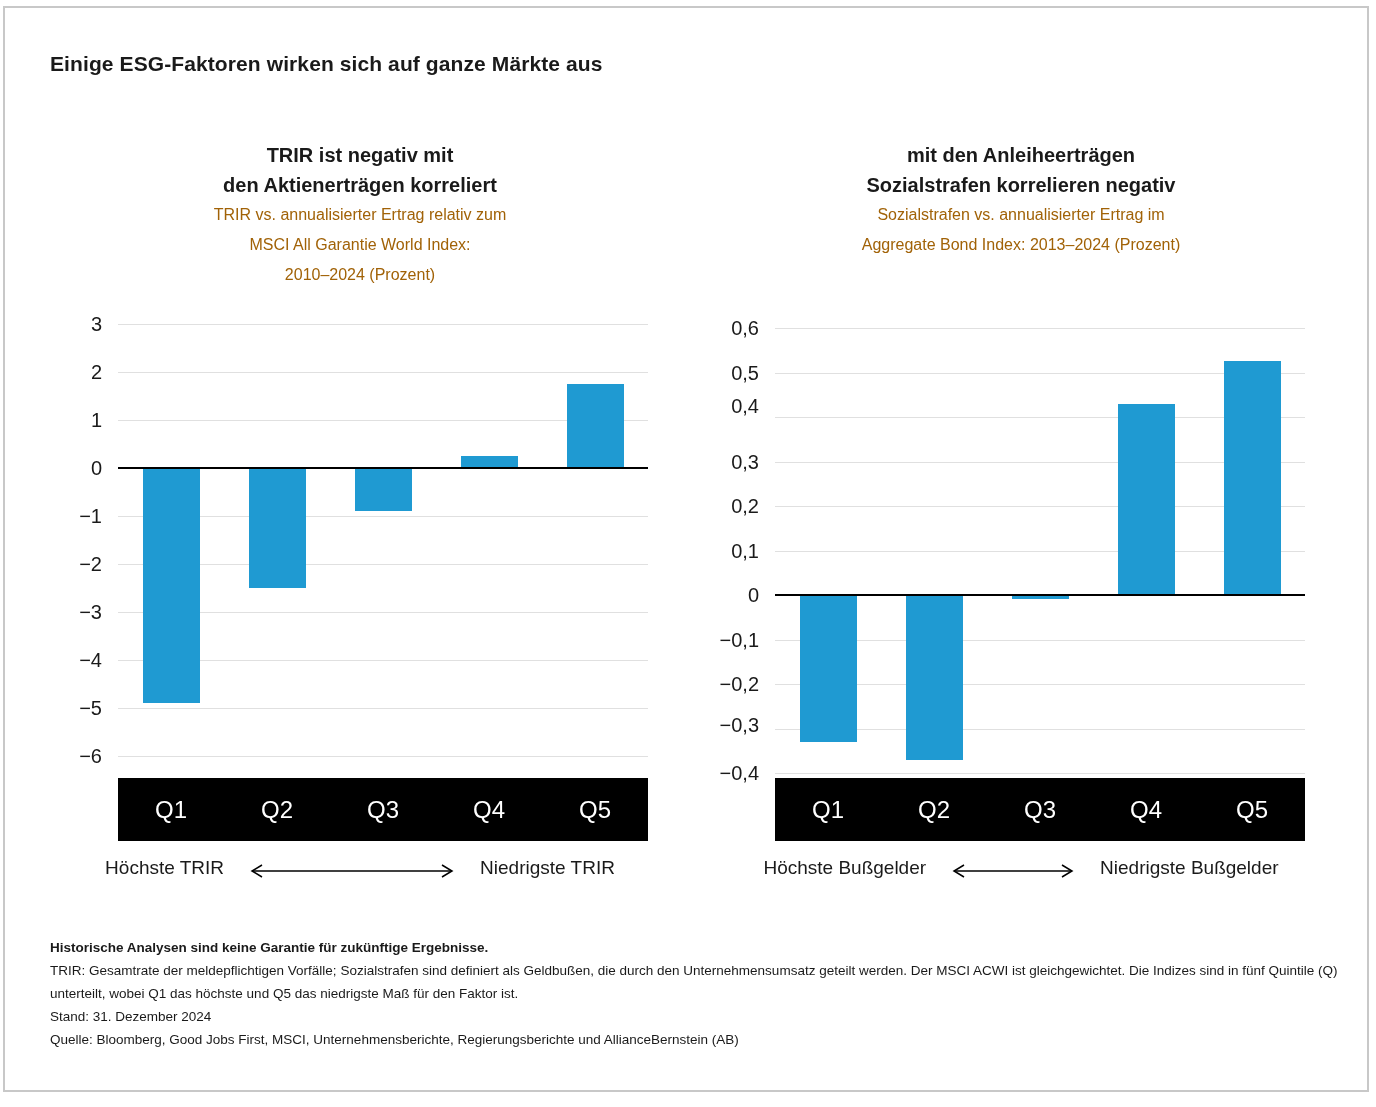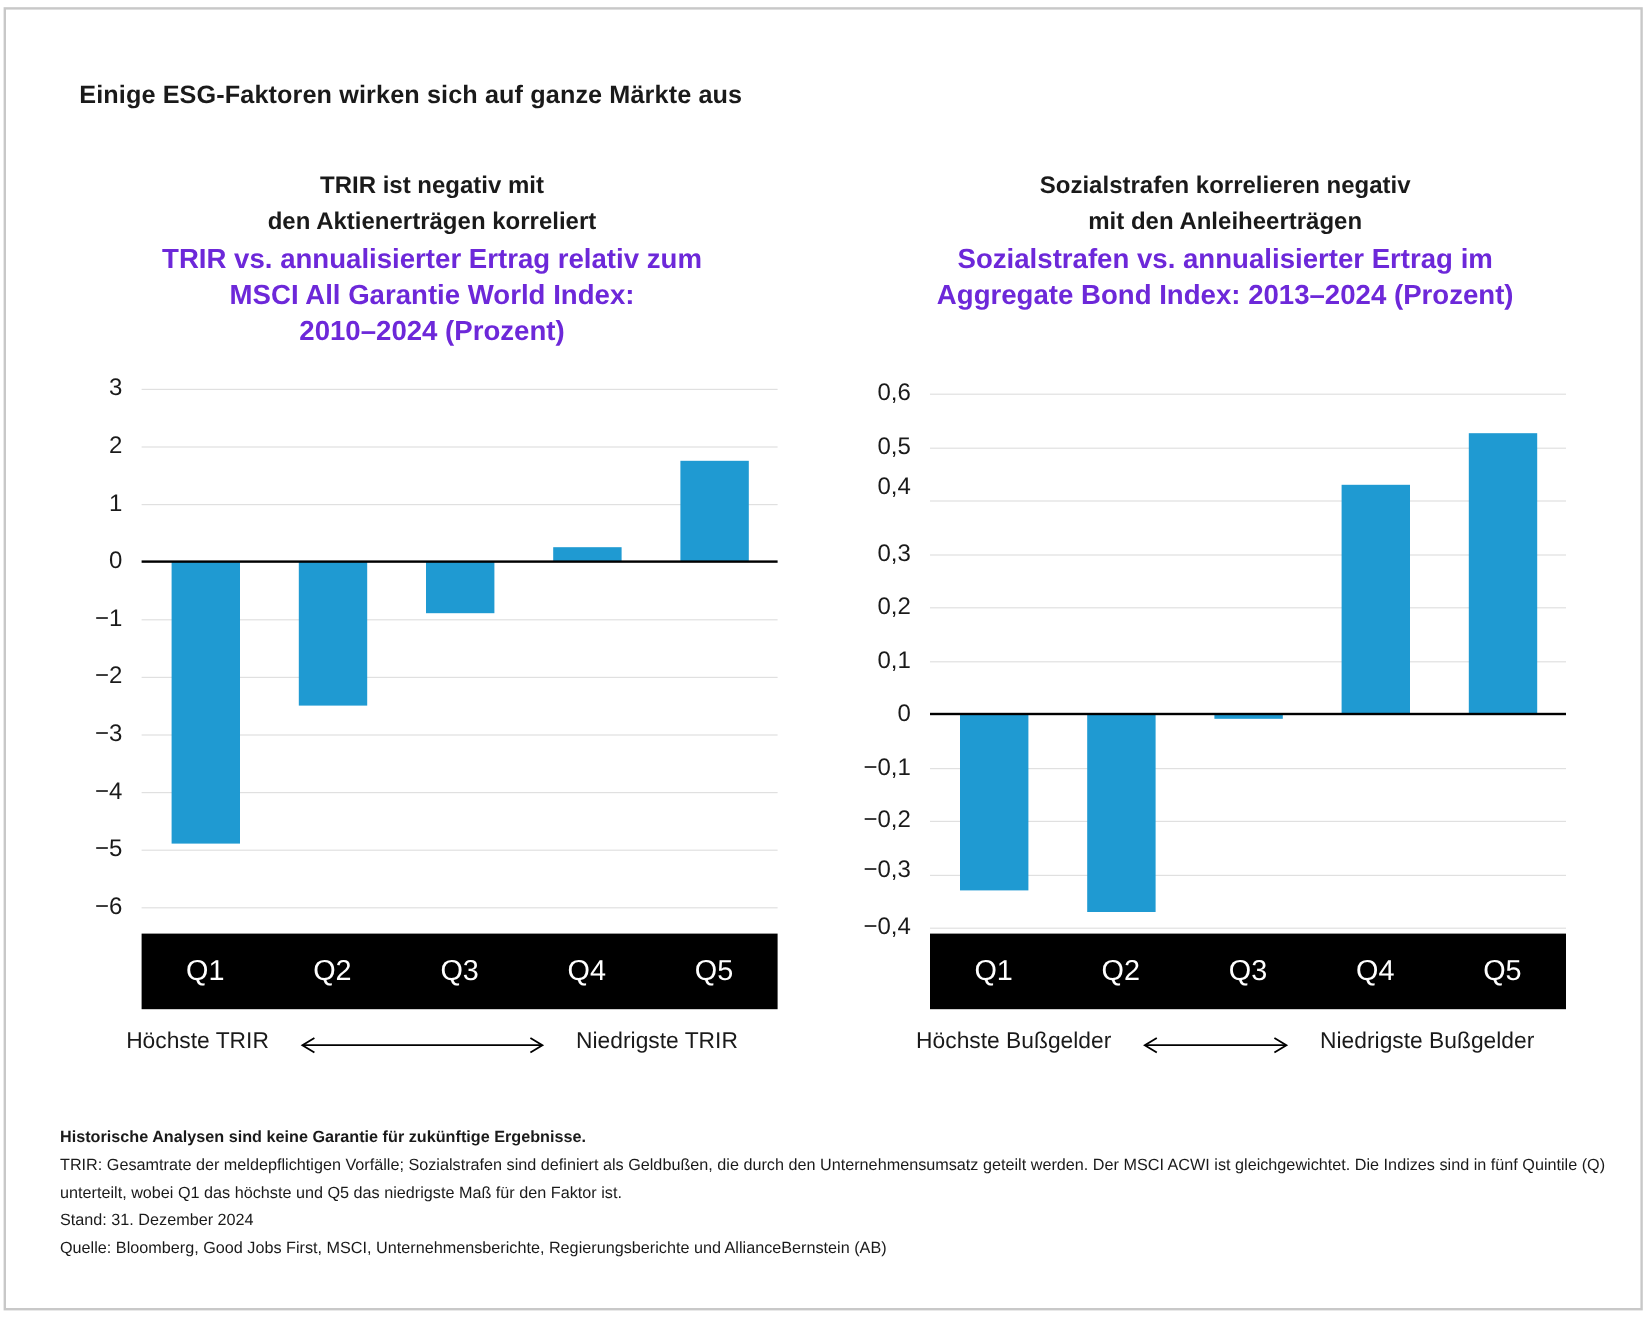--- a/index.html
+++ b/index.html
@@ -5,29 +5,29 @@
   html,body{margin:0;padding:0;background:#ffffff;}
   body{
     width:1376px;height:1107px;position:relative;overflow:hidden;
     font-family:"Liberation Sans", sans-serif;color:#1a1a1a;
   }
   .card{
     position:absolute;left:3px;top:6px;width:1366px;height:1086px;
     border:2px solid #c8c8c8;box-sizing:border-box;background:#ffffff;
   }
   .main-title{
-    position:absolute;left:50px;top:52px;margin:16px;
+    position:absolute;left:50px;top:52px;margin:0;
     font-size:21px;font-weight:bold;letter-spacing:0.1px;
   }
   .chart{position:absolute;top:135px;height:780px;}
   .chart-0{left:50px;width:620px;}
   .chart-1{left:706px;width:630px;}
   .titleblock{position:absolute;top:5px;left:0;width:100%;text-align:center;}
   .titleblock .t-line{font-size:20px;font-weight:bold;line-height:30px;}
-  .titleblock .s-line{font-size:23px;font-weight:bold;line-height:30px;color:#6d28d9;}
+  .titleblock .s-line{font-size:16px;font-weight:normal;line-height:30px;color:#a16207;}
   .plot{position:absolute;}
   .gridline{position:absolute;left:0;width:100%;height:1px;background:#e0e0e0;}
   .zeroline{position:absolute;left:0;width:100%;height:2px;background:#000;z-index:3;}
   .ytick{
     position:absolute;right:100%;margin-right:16px;transform:translateY(-50%);
     font-size:20px;white-space:nowrap;color:#1a1a1a;
   }
   .bar{position:absolute;z-index:2;}
   .xband{
     position:absolute;left:0;width:100%;height:63px;background:#000;z-index:4;
@@ -102,22 +102,22 @@
       <line x1="5" y1="8" x2="203" y2="8" stroke="#000" stroke-width="1.5"></line>
       <path d="M14 2 L4 8 L14 14" fill="none" stroke="#000" stroke-width="1.5"></path>
       <path d="M194 2 L204 8 L194 14" fill="none" stroke="#000" stroke-width="1.5"></path>
     </svg>
     <span>Niedrigste TRIR</span>
   </div>
 </section>
 
 <section class="chart chart-1">
   <div class="titleblock">
+    <div class="t-line">mit den Anleiheerträgen</div>
     <div class="t-line">Sozialstrafen korrelieren negativ</div>
-    <div class="t-line">mit den Anleiheerträgen</div>
     <div class="s-line">Sozialstrafen vs. annualisierter Ertrag im</div>
     <div class="s-line">Aggregate Bond Index: 2013–2024 (Prozent)</div>
   </div>
   <div class="plot" id="plot-1" style="left:69px;top:193px;width:530px;height:445px;">
       <div class="gridline" style="top: 0px;"></div>
       <span class="ytick" style="top: 0px;">0,6</span>
       <div class="gridline" style="top: 45px;"></div>
       <span class="ytick" style="top: 45px;">0,5</span>
       <div class="gridline" style="top: 89px;"></div>
       <span class="ytick" style="top: 78px;">0,4</span>

